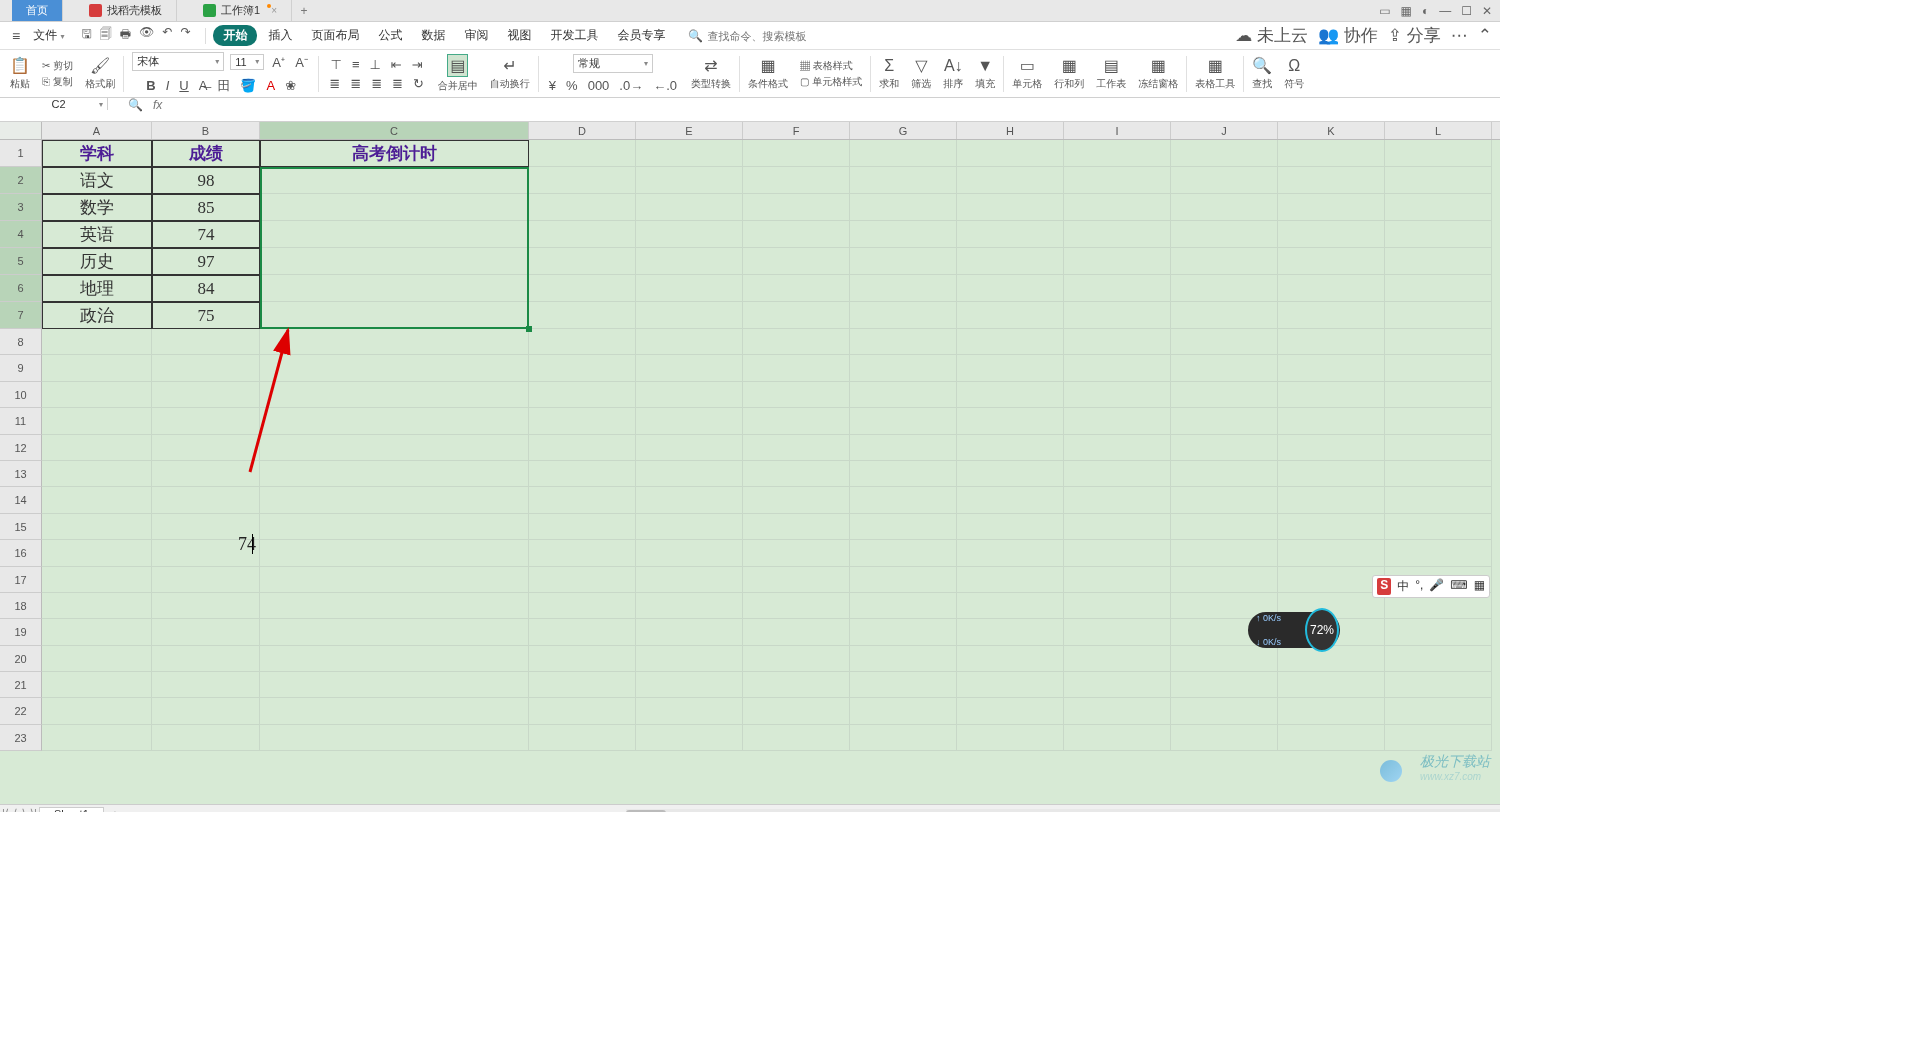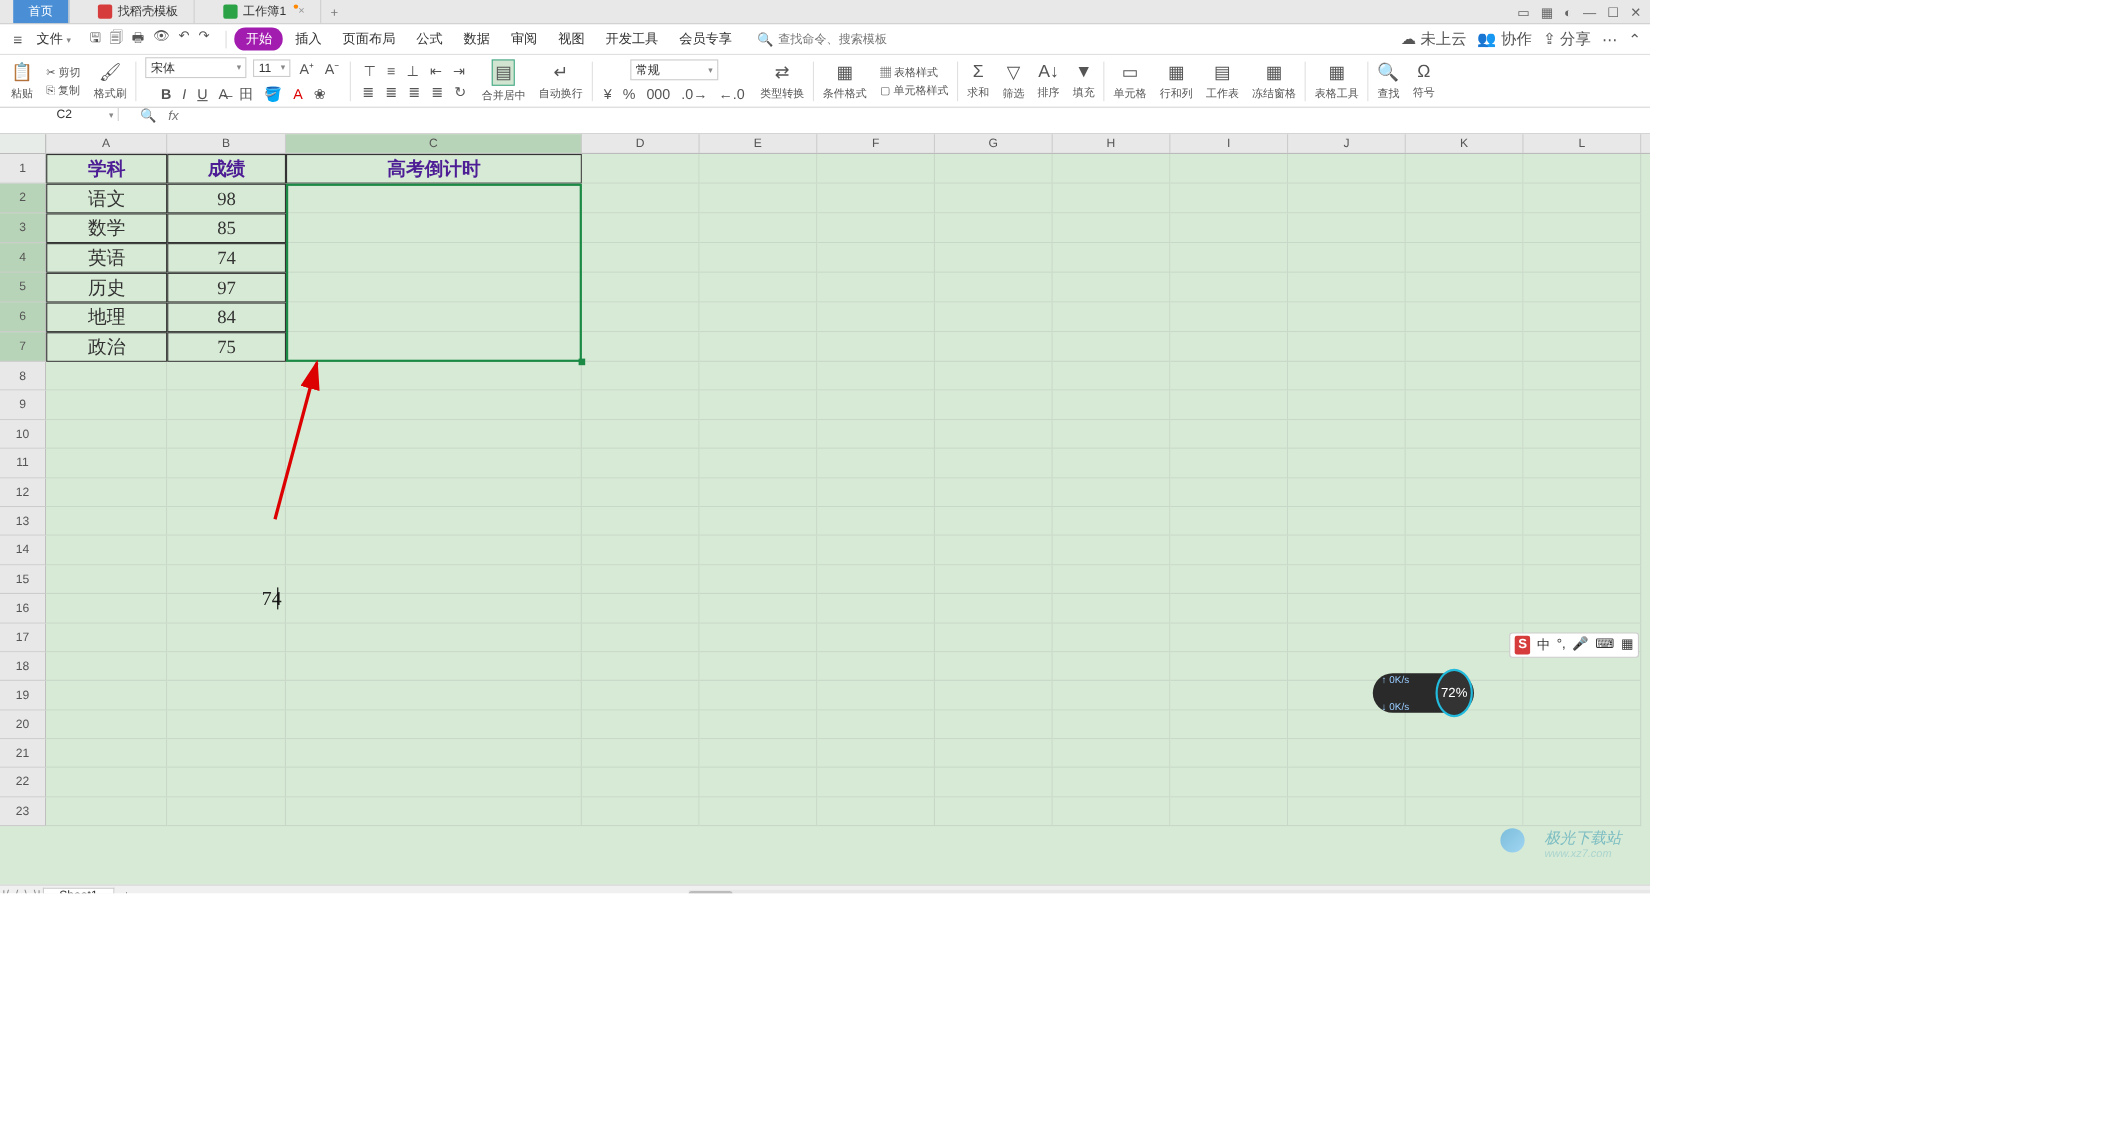--- a/index.html
+++ b/index.html
@@ -19,24 +19,24 @@
 .win-ctrls span { cursor: pointer; font-size: 12px; }
 
 
 .menu-bar { height: 28px; display: flex; align-items: center; padding: 0 8px; gap: 3px; border-bottom: 1px solid #e0e0e0; }
 .menu-bar .hamb { font-size: 14px; color: #555; padding: 0 4px; }
 .menu-bar .file { padding: 0 6px; }
 .menu-bar .qicons { display: flex; gap: 8px; padding: 0 8px; color: #555; }
 .menu-bar .qicons span { cursor: pointer; }
 .menu-bar .sep { width: 1px; height: 16px; background: #ddd; margin: 0 4px; }
 .menu-item { padding: 0 8px; color: #333; cursor: pointer; font-size: 12px; }
-.menu-item.active { background: #a21caf; color: #fff; border-radius: 10px; padding: 2px 10px; }
+.menu-item.active { background: #0f766e; color: #fff; border-radius: 10px; padding: 2px 10px; font-weight: bold; }
 .menu-bar .search { margin-left: 12px; display: flex; align-items: center; gap: 4px; color: #aaa; }
 .menu-bar .search input { border: none; outline: none; font-size: 11px; width: 120px; color: #999; }
-.menu-bar .right-menu { margin-left: auto; display: flex; align-items: center; gap: 10px; color: #555; font-size: 14px; }
+.menu-bar .right-menu { margin-left: auto; display: flex; align-items: center; gap: 10px; color: #555; font-size: 17px; }
 .menu-bar .right-menu span { cursor: pointer; }
 
 
 .ribbon { height: 48px; display: flex; align-items: center; padding: 0 4px; border-bottom: 1px solid #d0d0d0; font-size: 11px; }
 .rgroup { display: flex; flex-direction: column; align-items: center; padding: 0 6px; height: 100%; justify-content: center; gap: 2px; }
 .rgroup .big-icon { font-size: 16px; color: #555; }
 .rsep { width: 1px; height: 36px; background: #e0e0e0; margin: 0 2px; }
 .rrow { display: flex; align-items: center; gap: 6px; }
 .rcombo { border: 1px solid #ccc; padding: 1px 4px; font-size: 11px; background: #fff; min-width: 60px; display: inline-flex; align-items: center; justify-content: space-between; }
 .rcombo .dd { font-size: 8px; color: #888; margin-left: 6px; }
@@ -89,21 +89,21 @@
 
 .ime { position: absolute; right: 10px; top: 575px; background: #fff; border: 1px solid #ccc; border-radius: 3px; padding: 2px 4px; display: flex; gap: 6px; font-size: 12px; }
 .ime .s { background: #d63c3c; color: #fff; font-weight: bold; padding: 0 3px; border-radius: 2px; }
 
 
 .speed { position: absolute; right: 160px; top: 612px; width: 92px; height: 36px; background: #2a2a2a; border-radius: 18px; display: flex; align-items: center; color: #fff; font-size: 9px; padding-left: 8px; }
 .speed .txt { display: flex; flex-direction: column; gap: 14px; color: #9cf; }
 .speed .circ { width: 34px; height: 44px; border-radius: 50%; background: #333; border: 2px solid #2bd; margin-left: auto; margin-right: 1px; display: flex; align-items: center; justify-content: center; font-size: 12px; }
 
 
-.wm { position: absolute; right: 26px; bottom: 30px; color: #5ab; font-size: 14px; font-style: italic; opacity: .7; display: flex; align-items: flex-start; gap: 18px; }
+.wm { position: absolute; right: 10px; bottom: 30px; color: #5ab; font-size: 14px; font-style: italic; opacity: .7; display: flex; align-items: flex-end; gap: 18px; }
 .wm .logo { width: 22px; height: 22px; border-radius: 50%; background: linear-gradient(135deg,#5ad,#8cf); }
 .cursor-txt { position: absolute; left: 238px; top: 412px; font-family: "Times New Roman", serif; font-size: 18px; color: #222; }
 .cursor-caret { position: absolute; left: 252px; top: 412px; width: 1px; height: 20px; background: #000; }
 </style>
 </head>
 <body>
 
 <div class="tabs-bar">
   <div class="tab home">首页</div>
   <div class="tab">

